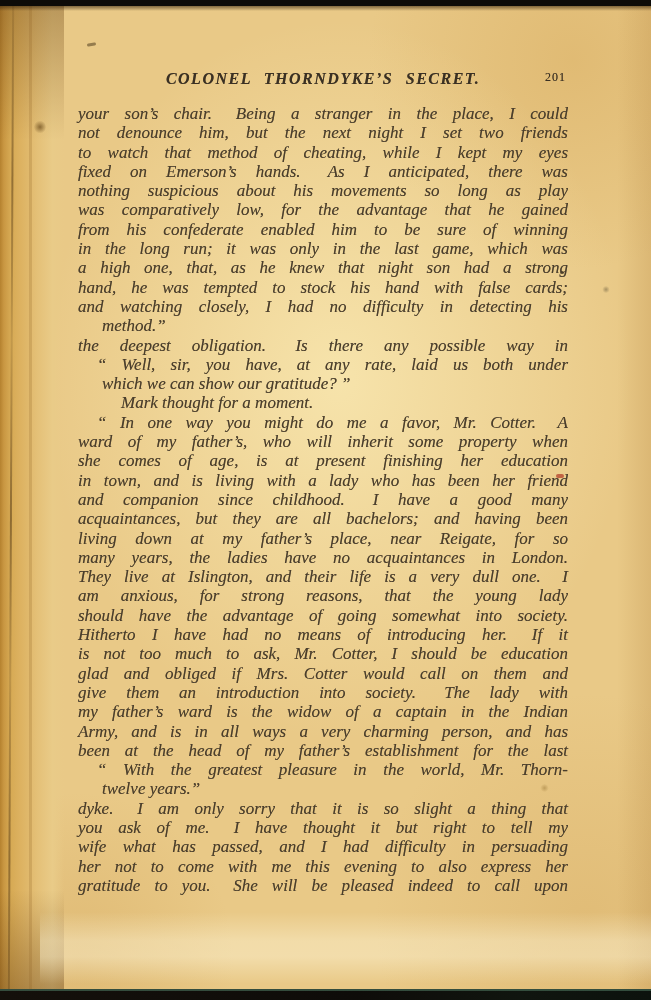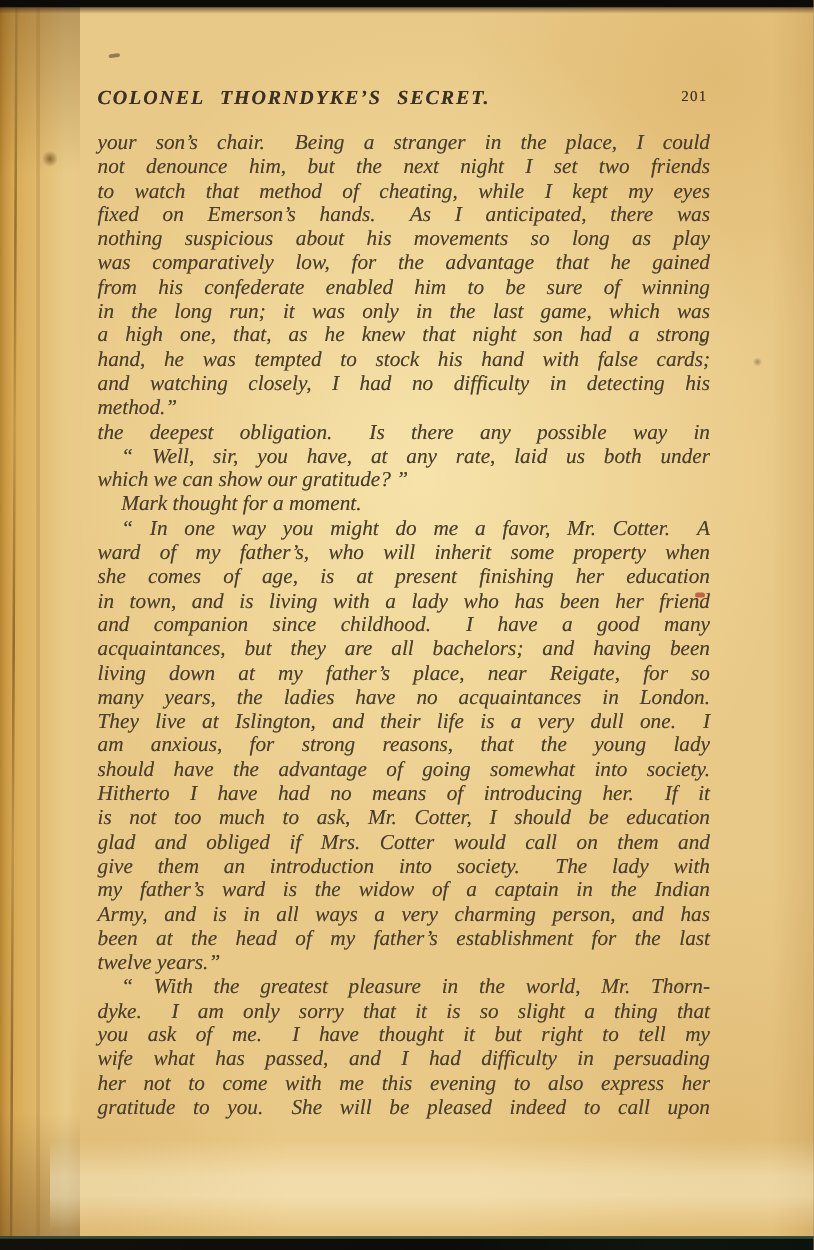--- a/index.html
+++ b/index.html
@@ -47,32 +47,32 @@
   .speck{position:absolute;border-radius:50%;}
   .speck.s1{left:34px;top:120px;width:12px;height:14px;background:radial-gradient(circle,rgba(110,78,30,.75),rgba(110,78,30,0) 70%);}
   .speck.s2{left:87px;top:43px;width:9px;height:3px;border-radius:2px;background:rgba(80,60,30,.55);transform:rotate(-8deg);}
   .speck.s3{left:602px;top:286px;width:8px;height:7px;background:radial-gradient(circle,rgba(120,104,70,.6),rgba(120,104,70,0) 70%);}
   .speck.s4{left:556px;top:474px;width:8px;height:4px;border-radius:2px;background:rgba(184,74,50,.8);}
   .speck.s5{left:540px;top:784px;width:9px;height:8px;background:radial-gradient(circle,rgba(160,125,60,.55),rgba(160,125,60,0) 70%);}
   .speck.s6{left:560px;top:271px;width:4px;height:3px;background:rgba(64,50,30,.8);}
   
   .header{position:absolute;left:78px;top:70px;width:490px;height:20px;
     color:var(--header-ink);}
-  .header-title{text-align:left;font-style:italic;font-weight:700;
+  .header-title{text-align:center;font-style:italic;font-weight:700;
     font-size:16px;letter-spacing:1.5px;word-spacing:7px;
     text-shadow:0 0 .5px rgba(58,48,35,.55);}
   .page-number{position:absolute;right:2px;top:0;font-size:12px;font-weight:400;
     letter-spacing:1px;text-shadow:0 0 .5px rgba(58,48,35,.5);}
   
   .body-text{position:absolute;left:78px;top:104px;width:490px;
     font-size:17px;line-height:19.3px;color:var(--ink);
     text-shadow:0 0 .5px rgba(74,62,44,.55);font-style:italic;}
   .line{text-align:justify;text-align-last:justify;white-space:nowrap;}
   .line{white-space:normal;}
-  .line.para-end{text-align-last:left;}
+  .line.para-end{text-align-last:left;margin-left:24px;}
   .line.indent{text-indent:19px;}
 </style>
 </head>
 <body>
 
 <div class="page">
   <div class="gutter"></div>
   <div class="gutter-shade-top"></div>
   <div class="gutter-shade-bottom"></div>
   <div class="crease-1"></div>
@@ -120,22 +120,22 @@
       <div class="line">They live at Islington, and their life is a very dull one.  I</div>
       <div class="line">am anxious, for strong reasons, that the young lady</div>
       <div class="line">should have the advantage of going somewhat into society.</div>
       <div class="line">Hitherto I have had no means of introducing her.  If it</div>
       <div class="line">is not too much to ask, Mr. Cotter, I should be education</div>
       <div class="line">glad and obliged if Mrs. Cotter would call on them and</div>
       <div class="line">give them an introduction into society.  The lady with</div>
       <div class="line">my father’s ward is the widow of a captain in the Indian</div>
       <div class="line">Army, and is in all ways a very charming person, and has</div>
       <div class="line">been at the head of my father’s establishment for the last</div>
+      <div class="line indent">“ With the greatest pleasure in the world, Mr. Thorn-</div>
       <div class="line para-end">twelve years.”</div>
-      <div class="line indent">“ With the greatest pleasure in the world, Mr. Thorn-</div>
       <div class="line">dyke.  I am only sorry that it is so slight a thing that</div>
       <div class="line">you ask of me.  I have thought it but right to tell my</div>
       <div class="line">wife what has passed, and I had difficulty in persuading</div>
       <div class="line">her not to come with me this evening to also express her</div>
       <div class="line">gratitude to you.  She will be pleased indeed to call upon</div>
     </div>
 
   <div class="top-edge"></div>
   <div class="top-fringe"></div>
   <div class="bottom-edge"></div>

